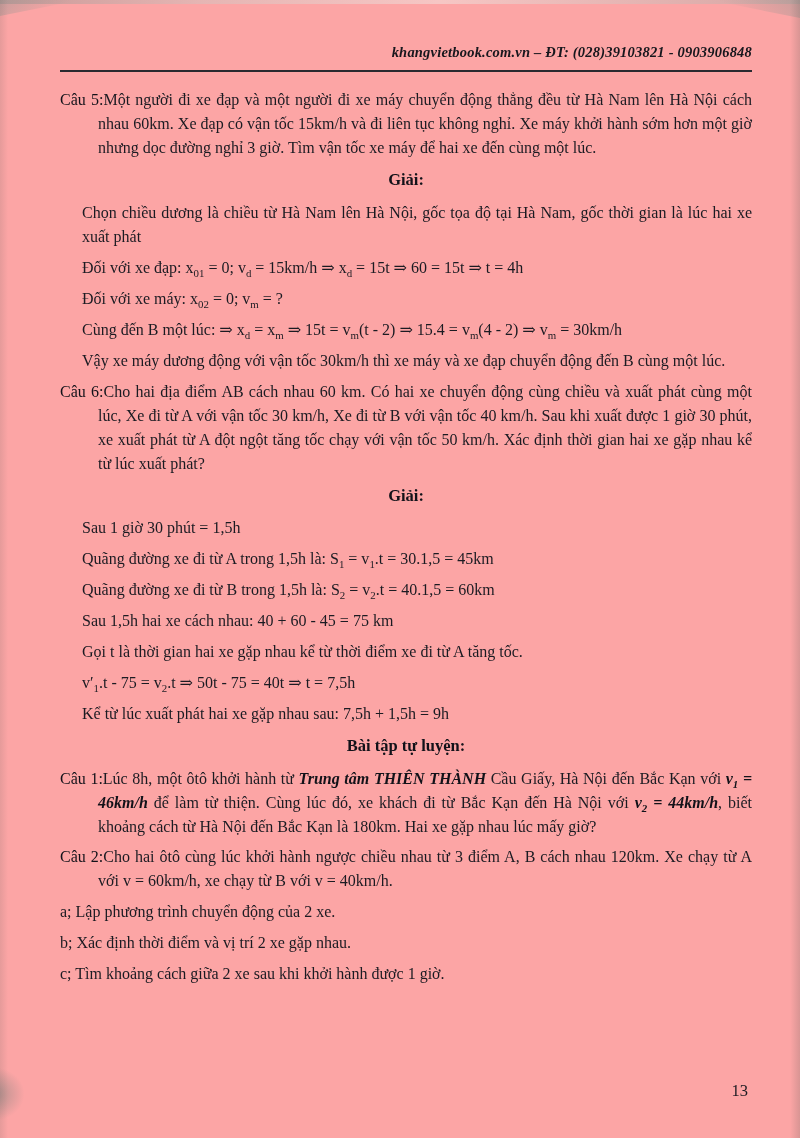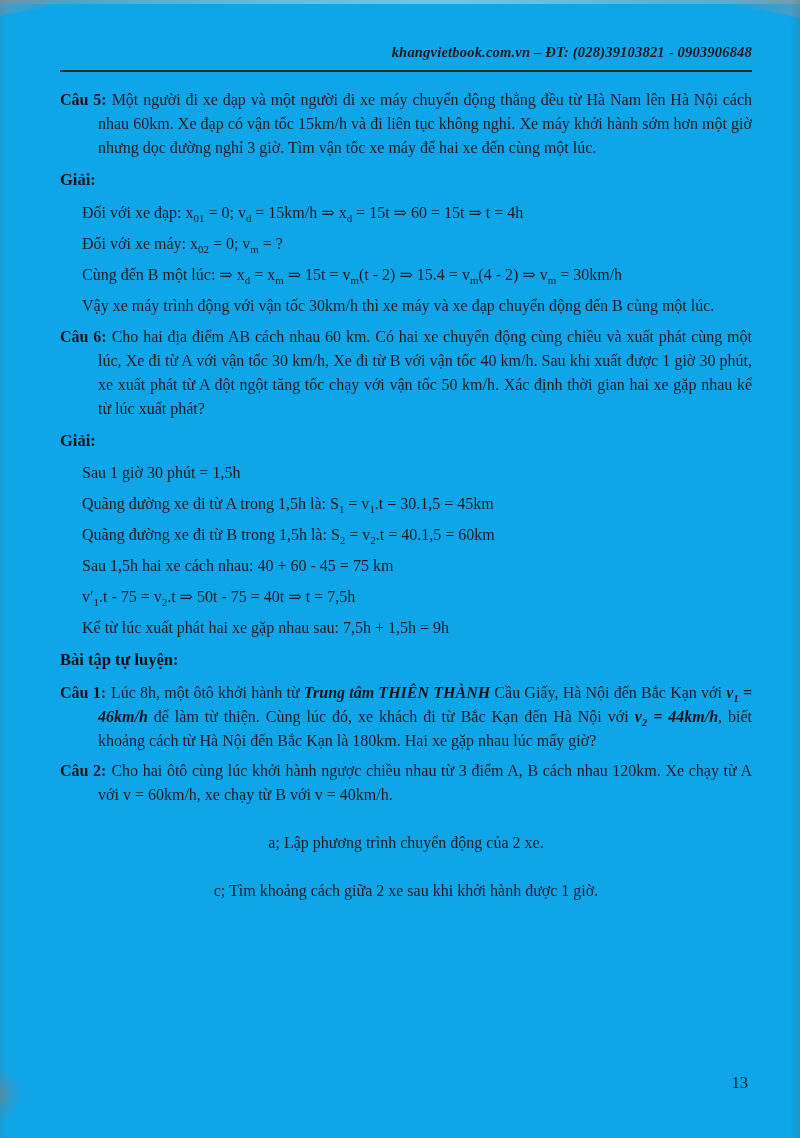--- a/index.html
+++ b/index.html
@@ -1,21 +1,21 @@
 <!DOCTYPE html>
 <html lang="vi"><head>
 <meta charset="utf-8">
 <style>
   html,body{margin:0;padding:0;background:#dddddd;}
   .page{
     position:relative;
     width:800px;height:1138px;
     box-sizing:border-box;
     padding:42px 48px 0 60px;
-    background:#0ea5e9;
+    background:#fca5a5;
     overflow:hidden;
     font-family:"Liberation Serif","DejaVu Serif",serif;
     color:#1b1b22;
     font-size:16px;
     line-height:1.5;
   }
   
   .edge-top{position:absolute;top:0;left:0;right:0;height:4px;
     background:linear-gradient(to right,#8a8a86,#c9c9c4 25%,#efefea 55%,#a7a7a2);opacity:.45;}
   .corner-tl{position:absolute;top:0;left:0;width:80px;height:16px;
@@ -33,28 +33,28 @@
 
   .page-header{
     text-align:right;
     font-style:italic;font-weight:bold;
     font-size:14.5px;letter-spacing:.2px;
     padding-bottom:6px;margin-bottom:16px;
     border-bottom:2px solid #2a2a30;
     color:#17171d;
   }
   .stmt{margin:6px 0;text-align:justify;padding-left:38px;text-indent:-38px;}
-  .plabel{margin-right:5px;font-weight:bold;color:#121219;}
-  .center-bold{text-align:left;font-weight:bold;margin:8px 0;font-size:16.5px;color:#121219;}
+  .plabel{font-weight:normal;color:#121219;}
+  .center-bold{text-align:center;font-weight:bold;margin:8px 0;font-size:16.5px;color:#121219;}
   .practice-title{}
   .sol{margin:7px 0 7px 22px;text-align:justify;}
-  .subitem{margin:24px 0;text-align:center;}
+  .subitem{margin:7px 0;}
   sub{font-size:68%;line-height:0;}
   b{color:#121219;font-style:italic;}
-  .page-number{position:absolute;right:52px;bottom:42px;font-size:16.5px;color:#1b1b22;}
+  .page-number{position:absolute;right:52px;bottom:34px;font-size:16.5px;color:#1b1b22;}
 </style>
 </head>
 <body>
 
 <div class="page">
   <div class="edge-top"></div>
   <div class="corner-tl"></div>
   <div class="corner-tr"></div>
   <div class="blob-bl"></div>
   <div class="edge-right"></div>
@@ -63,41 +63,44 @@
   <header class="page-header">
     <span>khangvietbook.com.vn – ĐT: (028)39103821 - 0903906848</span>
   </header>
 
   <main>
 
     <p class="stmt"><span class="plabel">Câu 5:</span><span>Một người đi xe đạp và một người đi xe máy chuyển động thẳng đều từ Hà Nam lên Hà Nội cách nhau 60km. Xe đạp có vận tốc 15km/h và đi liên tục không nghỉ. Xe máy khởi hành sớm hơn một giờ nhưng dọc đường nghỉ 3 giờ. Tìm vận tốc xe máy để hai xe đến cùng một lúc.</span></p>
 
     <p class="center-bold">Giải:</p>
 
+    <p class="sol">Chọn chiều dương là chiều từ Hà Nam lên Hà Nội, gốc tọa độ tại Hà Nam, gốc thời gian là lúc hai xe xuất phát</p>
     <p class="sol">Đối với xe đạp: x<sub>01</sub> = 0; v<sub>d</sub> = 15km/h ⇒ x<sub>d</sub> = 15t ⇒ 60 = 15t ⇒ t = 4h</p>
     <p class="sol">Đối với xe máy: x<sub>02</sub> = 0; v<sub>m</sub> = ?</p>
     <p class="sol">Cùng đến B một lúc: ⇒ x<sub>d</sub> = x<sub>m</sub> ⇒ 15t = v<sub>m</sub>(t - 2) ⇒ 15.4 = v<sub>m</sub>(4 - 2) ⇒ v<sub>m</sub> = 30km/h</p>
-    <p class="sol">Vậy xe máy trình động với vận tốc 30km/h thì xe máy và xe đạp chuyển động đến B cùng một lúc.</p>
+    <p class="sol">Vậy xe máy dương động với vận tốc 30km/h thì xe máy và xe đạp chuyển động đến B cùng một lúc.</p>
 
     <p class="stmt"><span class="plabel">Câu 6:</span><span>Cho hai địa điểm AB cách nhau 60 km. Có hai xe chuyển động cùng chiều và xuất phát cùng một lúc, Xe đi từ A với vận tốc 30 km/h, Xe đi từ B với vận tốc 40 km/h. Sau khi xuất được 1 giờ 30 phút, xe xuất phát từ A đột ngột tăng tốc chạy với vận tốc 50 km/h. Xác định thời gian hai xe gặp nhau kể từ lúc xuất phát?</span></p>
 
     <p class="center-bold">Giải:</p>
 
     <p class="sol">Sau 1 giờ 30 phút = 1,5h</p>
     <p class="sol">Quãng đường xe đi từ A trong 1,5h là: S<sub>1</sub> = v<sub>1</sub>.t = 30.1,5 = 45km</p>
     <p class="sol">Quãng đường xe đi từ B trong 1,5h là: S<sub>2</sub> = v<sub>2</sub>.t = 40.1,5 = 60km</p>
     <p class="sol">Sau 1,5h hai xe cách nhau: 40 + 60 - 45 = 75 km</p>
+    <p class="sol">Gọi t là thời gian hai xe gặp nhau kể từ thời điểm xe đi từ A tăng tốc.</p>
     <p class="sol">v′<sub>1</sub>.t - 75 = v<sub>2</sub>.t ⇒ 50t - 75 = 40t ⇒ t = 7,5h</p>
     <p class="sol">Kể từ lúc xuất phát hai xe gặp nhau sau: 7,5h + 1,5h = 9h</p>
 
     <p class="center-bold practice-title">Bài tập tự luyện:</p>
 
     <p class="stmt"><span class="plabel">Câu 1:</span><span>Lúc 8h, một ôtô khởi hành từ <b>Trung tâm THIÊN THÀNH</b> Cầu Giấy, Hà Nội đến Bắc Kạn với <b>v<sub>1</sub> = 46km/h</b> để làm từ thiện. Cùng lúc đó, xe khách đi từ Bắc Kạn đến Hà Nội với <b>v<sub>2</sub> = 44km/h</b>, biết khoảng cách từ Hà Nội đến Bắc Kạn là 180km. Hai xe gặp nhau lúc mấy giờ?</span></p>
 
     <p class="stmt"><span class="plabel">Câu 2:</span><span>Cho hai ôtô cùng lúc khởi hành ngược chiều nhau từ 3 điểm A, B cách nhau 120km. Xe chạy từ A với v = 60km/h, xe chạy từ B với v = 40km/h.</span></p>
 
     <p class="subitem">a; Lập phương trình chuyển động của 2 xe.</p>
+    <p class="subitem">b; Xác định thời điểm và vị trí 2 xe gặp nhau.</p>
     <p class="subitem">c; Tìm khoảng cách giữa 2 xe sau khi khởi hành được 1 giờ.</p>
 
   </main>
 
   <div class="page-number">13</div>
 </div>
 
 </body></html>

